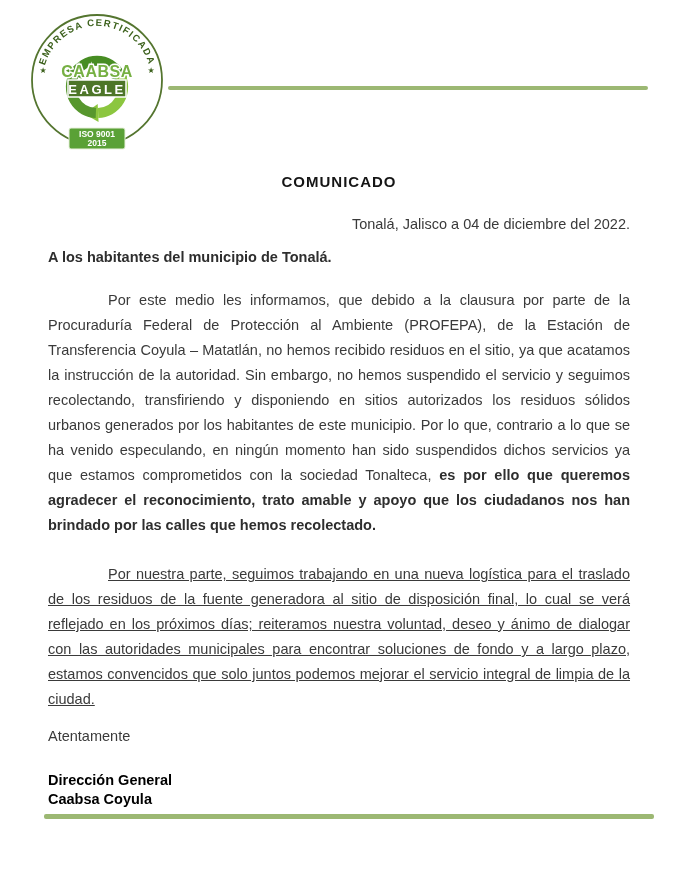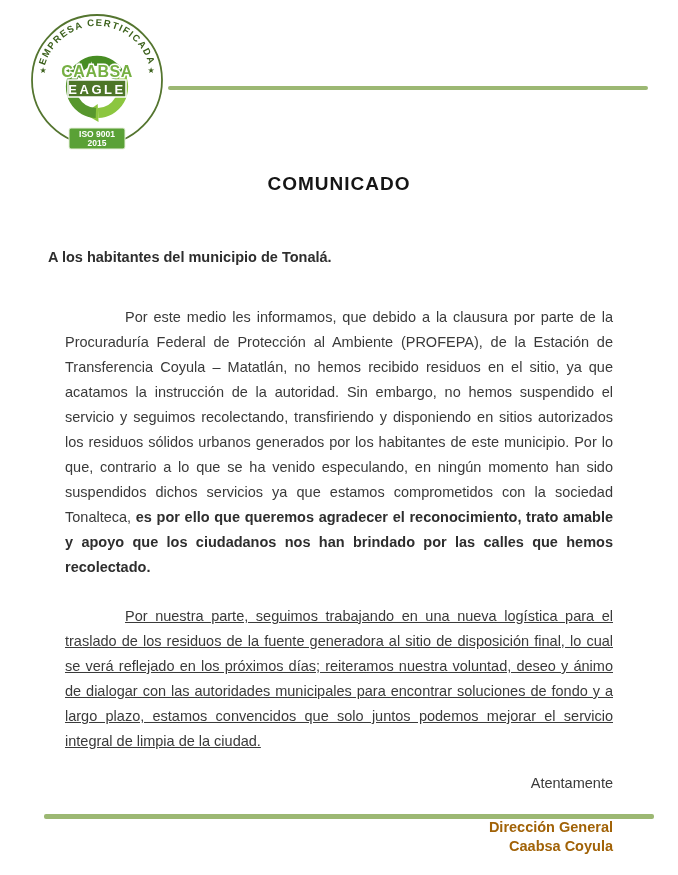--- a/index.html
+++ b/index.html
@@ -11,32 +11,32 @@
     color:#3a3a3a;
     overflow:hidden;
   }
   
   .logo{position:absolute;left:27px;top:11px;width:140px;height:140px;}
   
   .top-rule{position:absolute;left:168px;top:86px;width:480px;height:4px;background:#9CB873;border-radius:2px;}
   .bottom-rule{position:absolute;left:44px;top:814px;width:610px;height:5px;background:#9CB873;border-radius:2px;}
   
   .title{position:absolute;left:0;right:0;top:173px;text-align:center;
-    font-size:19px;font-weight:bold;color:#151515;letter-spacing:1px;}
+    font-size:15px;font-weight:bold;color:#151515;letter-spacing:1px;}
   .dateline{position:absolute;left:48px;right:48px;top:216px;text-align:right;font-size:14.5px;color:#3a3a3a;}
   .addressee{position:absolute;left:48px;right:64px;top:249px;font-size:14.5px;font-weight:bold;color:#2e2e2e;}
   .letter-body{position:absolute;left:48px;right:48px;top:288px;
     font-size:14.5px;line-height:25px;text-align:justify;color:#3a3a3a;}
-  .letter-body p{margin:17px;}
+  .letter-body p{margin:0;}
   .para-indent{text-indent:60px;}
   .para-2{margin-top:24px !important;text-decoration:underline;}
   .bold{font-weight:bold;color:#2e2e2e;}
-  .closing{margin-top:12px !important;text-align:right;text-indent:0;}
-  .signature{margin-top:22px !important;text-align:right;font-weight:bold;
-    line-height:19px;color:#a16207;text-indent:0;}
+  .closing{margin-top:12px !important;text-align:left;text-indent:0;}
+  .signature{margin-top:22px !important;text-align:left;font-weight:bold;
+    line-height:19px;color:#000000;text-indent:0;}
 </style>
 </head>
 <body>
 
 <div class="page">
 
   <svg class="logo" viewBox="0 0 140 140">
     <defs>
       <g id="rarrow">
         <path d="M -22 -14 A 26 26 0 0 1 22 -14" stroke="currentColor" stroke-width="10" fill="none"></path>
@@ -65,20 +65,21 @@
 
     <rect x="42" y="117" width="56" height="21" rx="2" fill="#5AA136" stroke="#e9f1dd" stroke-width="1"></rect>
     <text x="70" y="126" text-anchor="middle" font-size="8.5" font-weight="bold" fill="#ffffff" font-family="Liberation Sans, sans-serif">ISO 9001</text>
     <text x="70" y="135" text-anchor="middle" font-size="8.5" font-weight="bold" fill="#ffffff" font-family="Liberation Sans, sans-serif">2015</text>
   </svg>
 
   <div class="top-rule"></div>
   <div class="bottom-rule"></div>
 
   <div class="title">COMUNICADO</div>
+  <div class="dateline">Tonalá, Jalisco a 04 de diciembre del 2022.</div>
   <div class="addressee">A los habitantes del municipio de Tonalá.</div>
 
   <div class="letter-body">
     <p class="para-indent"><span>Por este medio les informamos, que debido a la clausura por parte de la Procuraduría Federal de Protección al Ambiente (PROFEPA), de la Estación de Transferencia Coyula – Matatlán, no hemos recibido residuos en el sitio, ya que acatamos la instrucción de la autoridad. Sin embargo, no hemos suspendido el servicio y seguimos recolectando, transfiriendo y disponiendo en sitios autorizados los residuos sólidos urbanos generados por los habitantes de este municipio. Por lo que, contrario a lo que se ha venido especulando, en ningún momento han sido suspendidos dichos servicios ya que estamos comprometidos con la sociedad Tonalteca, </span><span class="bold">es por ello que queremos agradecer el reconocimiento, trato amable y apoyo que los ciudadanos nos han brindado por las calles que hemos recolectado.</span></p>
 
     <p class="para-indent para-2">Por nuestra parte, seguimos trabajando en una nueva logística para el traslado de los residuos de la fuente generadora al sitio de disposición final, lo cual se verá reflejado en los próximos días; reiteramos nuestra voluntad, deseo y ánimo de dialogar con las autoridades municipales para encontrar soluciones de fondo y a largo plazo, estamos convencidos que solo juntos podemos mejorar el servicio integral de limpia de la ciudad.</p>
 
     <p class="closing">Atentamente</p>
 
     <p class="signature">

